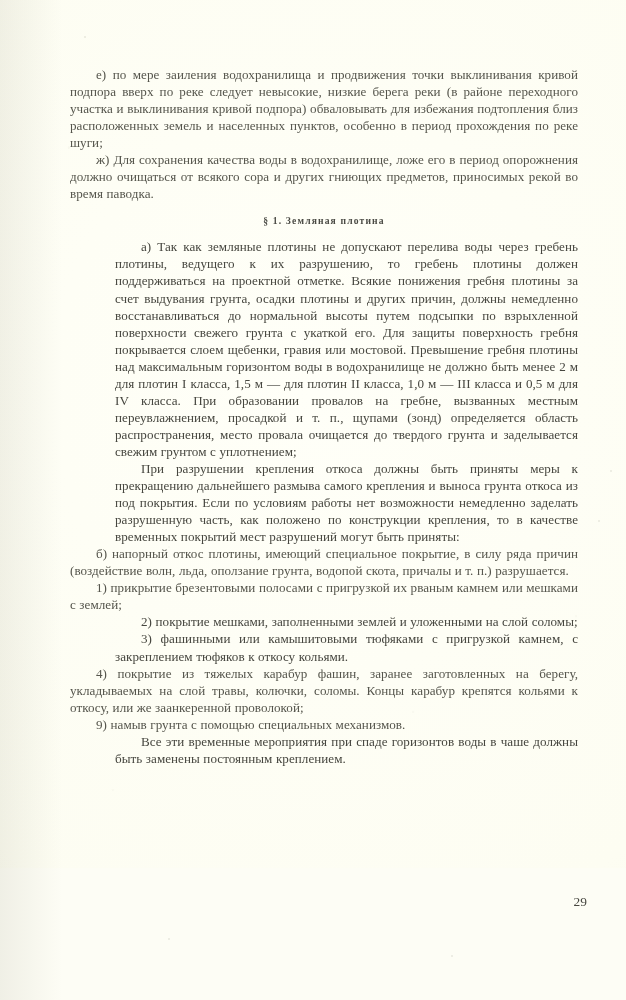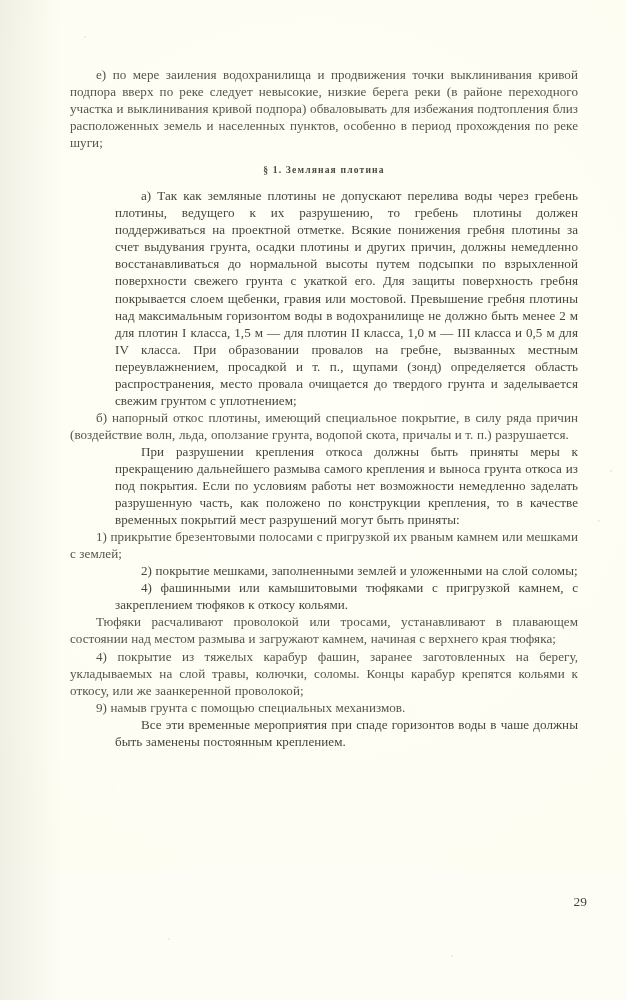--- a/index.html
+++ b/index.html
@@ -114,36 +114,36 @@
 <body>
 
 <div id="scan-page">
 
   <div id="gutter-shade"></div>
 
   <div id="text-column">
 
     <p class="para fade-2">е) по мере заиления водохранилища и продвижения точки выклинивания кривой подпора вверх по реке следует невысокие, низкие берега реки (в районе переходного участка и выклинивания кривой подпора) обваловывать для избежания подтопления близ расположенных земель и населенных пунктов, особенно в период прохождения по реке шуги;</p>
 
+    <p class="para fade-2">ж) Для сохранения качества воды в водохранилище, ложе его в период опорожнения должно очищаться от всякого сора и других гниющих предметов, приносимых рекой во время паводка.</p>
 
     <h2 class="section-head">§ 1. Земляная плотина</h2>
 
     <p class="para fade-1">а) Так как земляные плотины не допускают перелива воды через гребень плотины, ведущего к их разрушению, то гребень плотины должен поддерживаться на проектной отметке. Всякие понижения гребня плотины за счет выдувания грунта, осадки плотины и других причин, должны немедленно восстанавливаться до нормальной высоты путем подсыпки по взрыхленной поверхности свежего грунта с укаткой его. Для защиты поверхность гребня покрывается слоем щебенки, гравия или мостовой. Превышение гребня плотины над максимальным горизонтом воды в водохранилище не должно быть менее 2 м для плотин I класса, 1,5 м — для плотин II класса, 1,0 м — III класса и 0,5 м для IV класса. При образовании провалов на гребне, вызванных местным переувлажнением, просадкой и т. п., щупами (зонд) определяется область распространения, место провала очищается до твердого грунта и заделывается свежим грунтом с уплотнением;</p>
 
+    <p class="para fade-1">При разрушении крепления откоса должны быть приняты меры к прекращению дальнейшего размыва самого крепления и выноса грунта откоса из под покрытия. Если по условиям работы нет возможности немедленно заделать разрушенную часть, как положено по конструкции крепления, то в качестве временных покрытий мест разрушений могут быть приняты:</p>
+
     <p class="para fade-2">б) напорный откос плотины, имеющий специальное покрытие, в силу ряда причин (воздействие волн, льда, оползание грунта, водопой скота, причалы и т. п.) разрушается.</p>
-
-    <p class="para fade-1">При разрушении крепления откоса должны быть приняты меры к прекращению дальнейшего размыва самого крепления и выноса грунта откоса из под покрытия. Если по условиям работы нет возможности немедленно заделать разрушенную часть, как положено по конструкции крепления, то в качестве временных покрытий мест разрушений могут быть приняты:</p>
 
     <p class="para fade-2">1) прикрытие брезентовыми полосами с пригрузкой их рваным камнем или мешками с землей;</p>
 
     <p class="para fade-1">2) покрытие мешками, заполненными землей и уложенными на слой соломы;</p>
 
-    <p class="para fade-1">4) фашинными или камышитовыми тюфяками с пригрузкой камнем, с закреплением тюфяков к откосу кольями.</p>
+    <p class="para fade-1">3) фашинными или камышитовыми тюфяками с пригрузкой камнем, с закреплением тюфяков к откосу кольями.</p>
 
-    <p class="para fade-2">Тюфяки расчаливают проволокой или тросами, устанавливают в плавающем состоянии над местом размыва и загружают камнем, начиная с верхнего края тюфяка;</p>
 
     <p class="para fade-2">4) покрытие из тяжелых карабур фашин, заранее заготовленных на берегу, укладываемых на слой травы, колючки, соломы. Концы карабур крепятся кольями к откосу, или же заанкеренной проволокой;</p>
 
     <p class="para fade-2">9) намыв грунта с помощью специальных механизмов.</p>
 
     <p class="para fade-1">Все эти временные мероприятия при спаде горизонтов воды в чаше должны быть заменены постоянным креплением.</p>
 
 
   </div>
 

